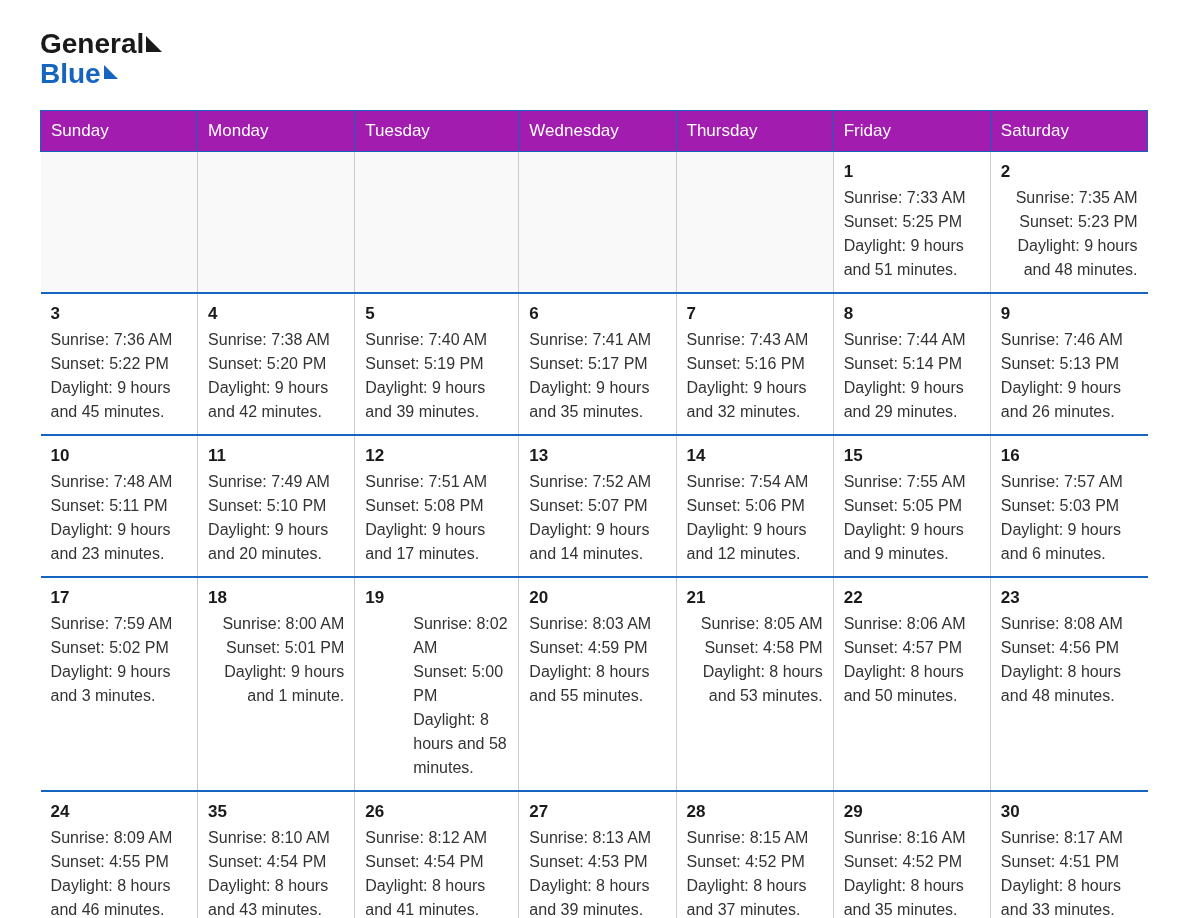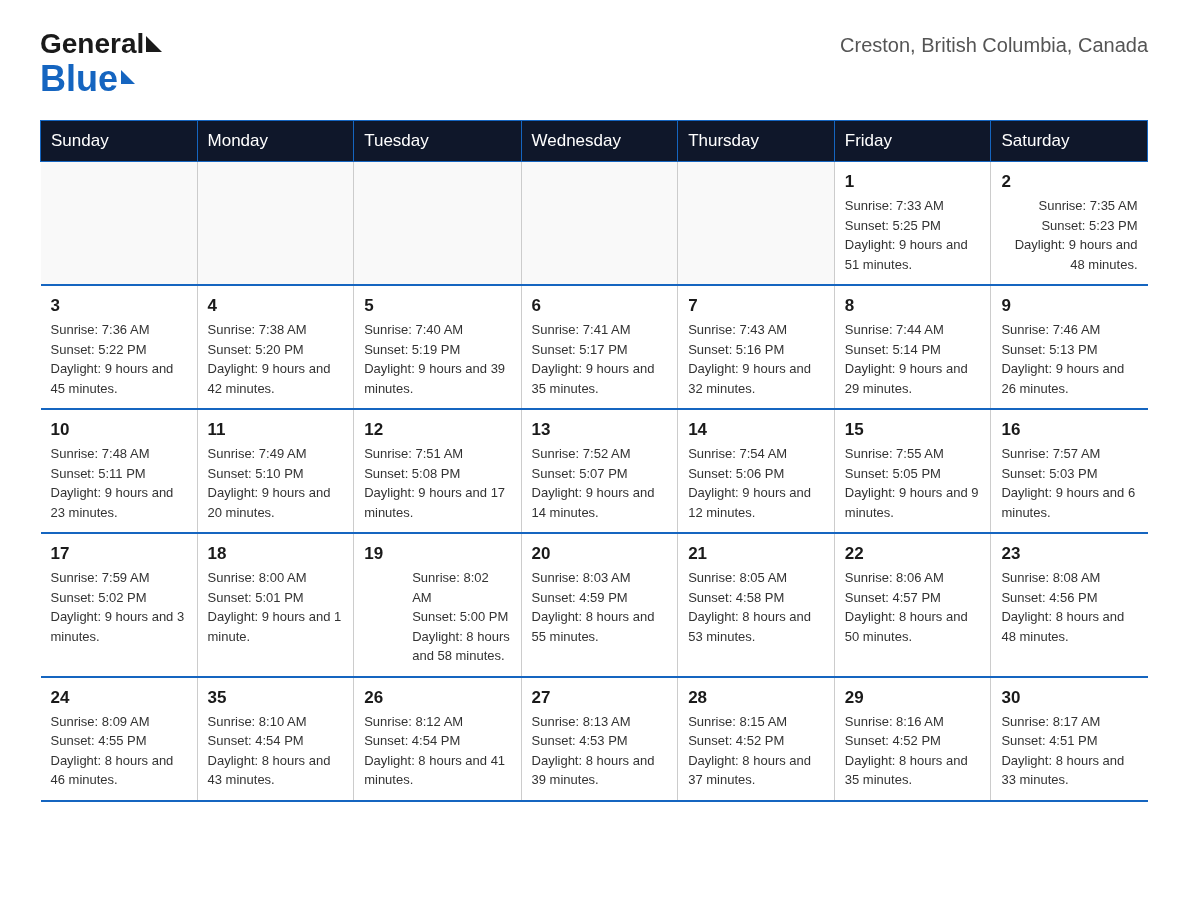--- a/index.html
+++ b/index.html
@@ -21,21 +21,21 @@
       flex-direction: column;
       align-items: flex-start;
     }
     .logo-general {
       font-size: 28px;
       font-weight: bold;
       color: #1a1a1a;
       line-height: 1;
     }
     .logo-blue {
-      font-size: 36px;
+      font-size: 28px;
       font-weight: bold;
       color: #1565c0;
       display: flex;
       align-items: center;
     }
     .logo-triangle {
       width: 0;
       height: 0;
       border-left: 14px solid #1565c0;
       border-top: 14px solid transparent;
@@ -55,21 +55,21 @@
     .location {
       font-size: 20px;
       color: #555;
       margin-top: 4px;
     }
     table {
       width: 100%;
       border-collapse: collapse;
     }
     thead tr th {
-      background-color: #0f172a;
+      background-color: #a21caf;
       color: #fff;
       font-size: 17px;
       font-weight: normal;
       padding: 10px 10px;
       text-align: left;
       border: 1px solid #1565c0;
     }
     tbody tr {
       border-bottom: 2px solid #1565c0;
     }
@@ -86,42 +86,41 @@
       border-right: none;
     }
     .day-num {
       font-size: 17px;
       font-weight: bold;
       color: #1a1a1a;
       display: block;
       margin-bottom: 4px;
     }
     .day-info {
-      font-size: 13px;
+      font-size: 16px;
       color: #333;
       line-height: 1.5;
     }
     .empty-cell {
       background: #f9f9f9;
     }
   </style>
 </head>
 <body>
 
 <div class="header">
   <div class="logo">
     <div class="logo-general">
       General<span style="display:inline-block;width:0;height:0;border-left:16px solid #1a1a1a;border-top:16px solid transparent;vertical-align:middle;margin-left:2px;margin-top:-4px;"></span>
     </div>
     <div class="logo-blue">
       Blue<span class="logo-triangle"></span>
     </div>
   </div>
   <div class="title-section">
-    <div class="location">Creston, British Columbia, Canada</div>
   </div>
 </div>
 
 <table>
   <thead>
     <tr>
       <th>Sunday</th>
       <th>Monday</th>
       <th>Tuesday</th>
       <th>Wednesday</th>
@@ -240,39 +239,39 @@
       </tr>
       <tr>
         <td>
           <span class="day-num">17</span>
           <div class="day-info" style="white-space: pre-line;">Sunrise: 7:59 AM
 Sunset: 5:02 PM
 Daylight: 9 hours and 3 minutes.</div>
         </td>
         <td>
           <span class="day-num">18</span>
-          <div class="day-info" style="white-space: pre-line;">Sunrise: 8:00 AM
+          <div class="day-info" style="white-space: pre-line; text-align: right;">Sunrise: 8:00 AM
 Sunset: 5:01 PM
 Daylight: 9 hours and 1 minute.</div>
         </td>
         <td>
           <span class="day-num">19</span>
           <div class="day-info" style="white-space: pre-line; margin-left: 48px;">Sunrise: 8:02 AM
 Sunset: 5:00 PM
 Daylight: 8 hours and 58 minutes.</div>
         </td>
         <td>
           <span class="day-num">20</span>
           <div class="day-info" style="white-space: pre-line;">Sunrise: 8:03 AM
 Sunset: 4:59 PM
 Daylight: 8 hours and 55 minutes.</div>
         </td>
         <td>
           <span class="day-num">21</span>
-          <div class="day-info" style="white-space: pre-line;">Sunrise: 8:05 AM
+          <div class="day-info" style="white-space: pre-line; text-align: right;">Sunrise: 8:05 AM
 Sunset: 4:58 PM
 Daylight: 8 hours and 53 minutes.</div>
         </td>
         <td>
           <span class="day-num">22</span>
           <div class="day-info" style="white-space: pre-line;">Sunrise: 8:06 AM
 Sunset: 4:57 PM
 Daylight: 8 hours and 50 minutes.</div>
         </td>
         <td>

